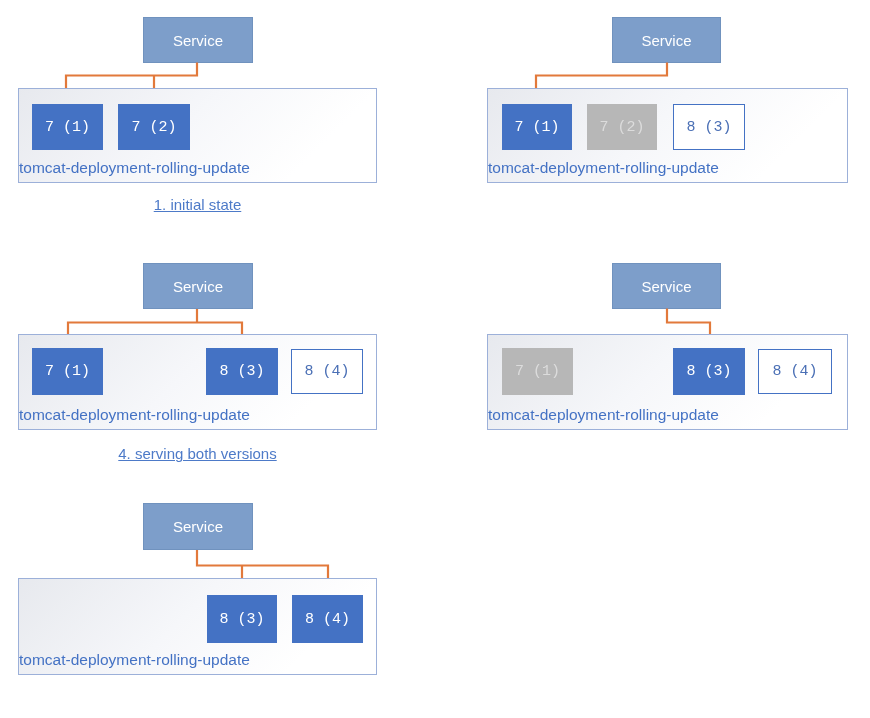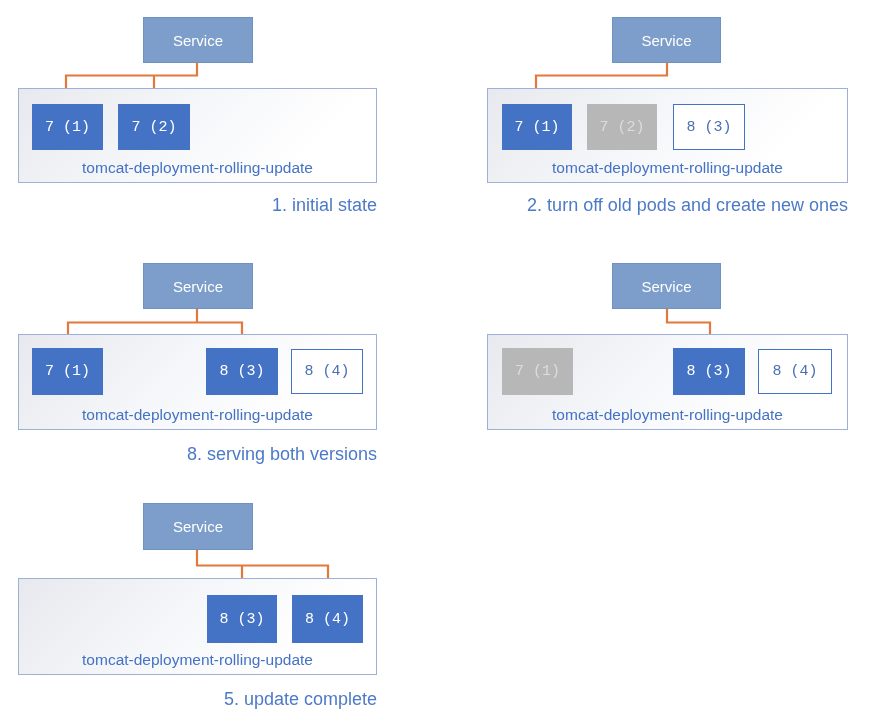--- a/index.html
+++ b/index.html
@@ -29,40 +29,41 @@
   }
   .arrows { position: absolute; left: 0; top: 0; pointer-events: none; }
   .deployment {
     position: absolute;
     border: 1.4px solid var(--container-border);
     background: linear-gradient(135deg, #e7e9ee 0%, #f6f7fa 45%, #ffffff 80%);
   }
   .dep-label {
     position: absolute;
     left: 0; right: 0; bottom: 4px;
-    text-align: center;
+    text-align: left;
     color: var(--accent-blue);
     font-size: 15.5px;
     line-height: 20px;
   }
   .pod {
     position: absolute;
     display: flex; align-items: center; justify-content: center;
     font-size: 15px;
     font-family: Liberation Mono, monospace;
   }
   .pod[data-state="active"] { background: var(--accent-blue); color: #ffffff; }
   .pod[data-state="off"]    { background: var(--inactive-gray); color: var(--inactive-text); }
   .pod[data-state="new"]    { background: #ffffff; border: 1.6px solid var(--accent-blue); color: #4a6fb5; }
   .caption {
     position: absolute;
-    text-align: right;
+    text-align: center;
     color: var(--caption-blue);
-    font-size: 18px;
+    font-size: 15px;
     line-height: 18px;
+    text-decoration: underline;
   }
 </style>
 </head>
 <body>
 
 <div class="stage-canvas">
 
   <div class="panel" style="left:0;top:0">
     <div class="service" style="left:143px;top:17px;width:110px;height:46px">
       <span>Service</span>
@@ -88,40 +89,39 @@
     <svg class="arrows" width="435" height="240">
       <path d="M232 62.5 V75.5 H101 V95" stroke="#e2793b" stroke-width="2.2" fill="none"></path>
       <polygon points="95.5,95 106.5,95 101,104" fill="#e2793b"></polygon>
     </svg>
     <div class="deployment" style="left:52px;top:88px;width:361px;height:95px">
       <div class="dep-label">tomcat-deployment-rolling-update</div>
     </div>
     <div class="pod" style="left:67px;top:104px;width:70px;height:46px" data-state="active">7 (1)</div>
     <div class="pod" style="left:152px;top:104px;width:70px;height:46px" data-state="off">7 (2)</div>
     <div class="pod" style="left:238px;top:104px;width:72px;height:46px" data-state="new">8 (3)</div>
-    <div class="caption" style="left:52px;top:196px;width:361px">2. turn off old pods and create new ones</div>
   </div>
 
   <div class="panel" style="left:0;top:246px">
     <div class="service" style="left:143px;top:17px;width:110px;height:46px">
       <span>Service</span>
     </div>
     <svg class="arrows" width="435" height="240">
       <path d="M197 63 V76.5" stroke="#e2793b" stroke-width="2.2" fill="none"></path>
       <path d="M68 92 V76.5 H242 V92" stroke="#e2793b" stroke-width="2.2" fill="none"></path>
       <polygon points="62.5,92 73.5,92 68,101" fill="#e2793b"></polygon>
       <polygon points="236.5,92 247.5,92 242,101" fill="#e2793b"></polygon>
     </svg>
     <div class="deployment" style="left:18px;top:88px;width:359px;height:96px">
       <div class="dep-label">tomcat-deployment-rolling-update</div>
     </div>
     <div class="pod" style="left:32px;top:102px;width:71px;height:47px" data-state="active">7 (1)</div>
     <div class="pod" style="left:206px;top:102px;width:72px;height:47px" data-state="active">8 (3)</div>
     <div class="pod" style="left:291px;top:103px;width:72px;height:45px" data-state="new">8 (4)</div>
-    <div class="caption" style="left:18px;top:199px;width:359px">8. serving both versions</div>
+    <div class="caption" style="left:18px;top:199px;width:359px">4. serving both versions</div>
   </div>
 
   <div class="panel" style="left:435px;top:246px">
     <div class="service" style="left:177px;top:17px;width:109px;height:46px">
       <span>Service</span>
     </div>
     <svg class="arrows" width="435" height="240">
       <path d="M232 62.5 V76.5 H275 V92" stroke="#e2793b" stroke-width="2.2" fill="none"></path>
       <polygon points="269.5,92 280.5,92 275,101" fill="#e2793b"></polygon>
     </svg>
@@ -141,16 +141,15 @@
       <path d="M197 64 V79.5 H328 V99" stroke="#e2793b" stroke-width="2.2" fill="none"></path>
       <path d="M242 79.5 V99" stroke="#e2793b" stroke-width="2.2" fill="none"></path>
       <polygon points="236.5,99 247.5,99 242,108.5" fill="#e2793b"></polygon>
       <polygon points="322.5,99 333.5,99 328,108.5" fill="#e2793b"></polygon>
     </svg>
     <div class="deployment" style="left:18px;top:92px;width:359px;height:97px">
       <div class="dep-label">tomcat-deployment-rolling-update</div>
     </div>
     <div class="pod" style="left:207px;top:109px;width:70px;height:48px" data-state="active">8 (3)</div>
     <div class="pod" style="left:292px;top:109px;width:71px;height:48px" data-state="active">8 (4)</div>
-    <div class="caption" style="left:18px;top:204px;width:359px">5. update complete</div>
   </div>
 
 </div>
 
 </body></html>

